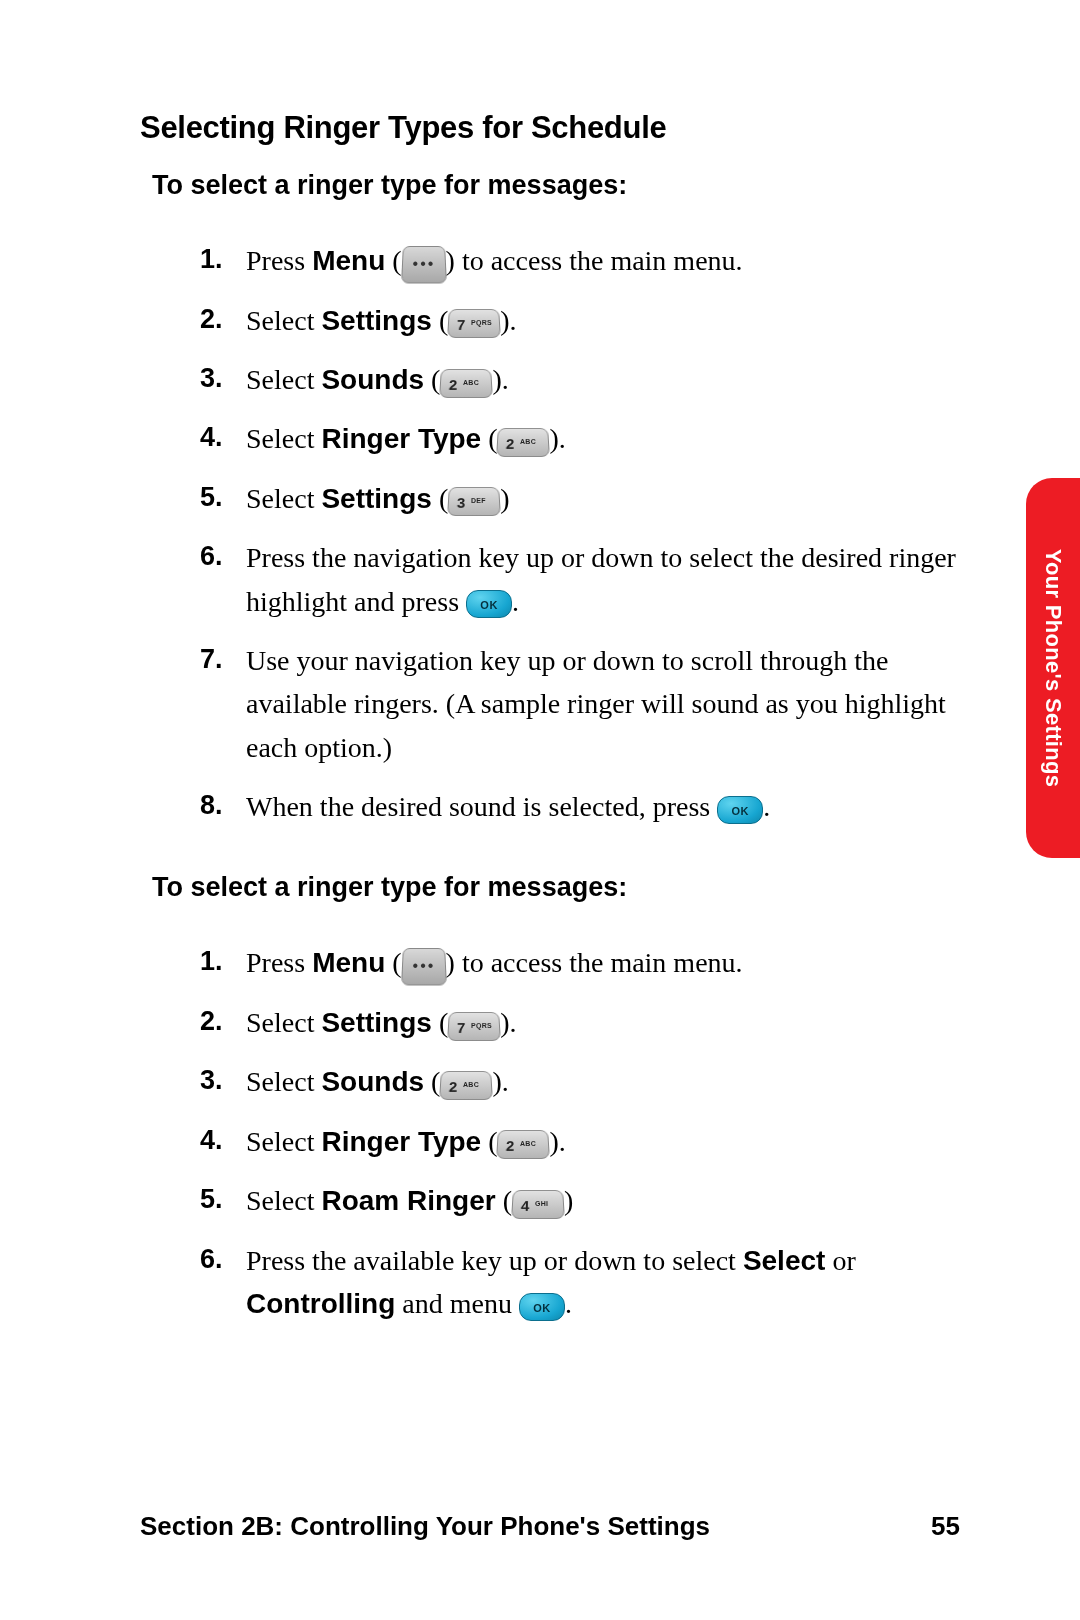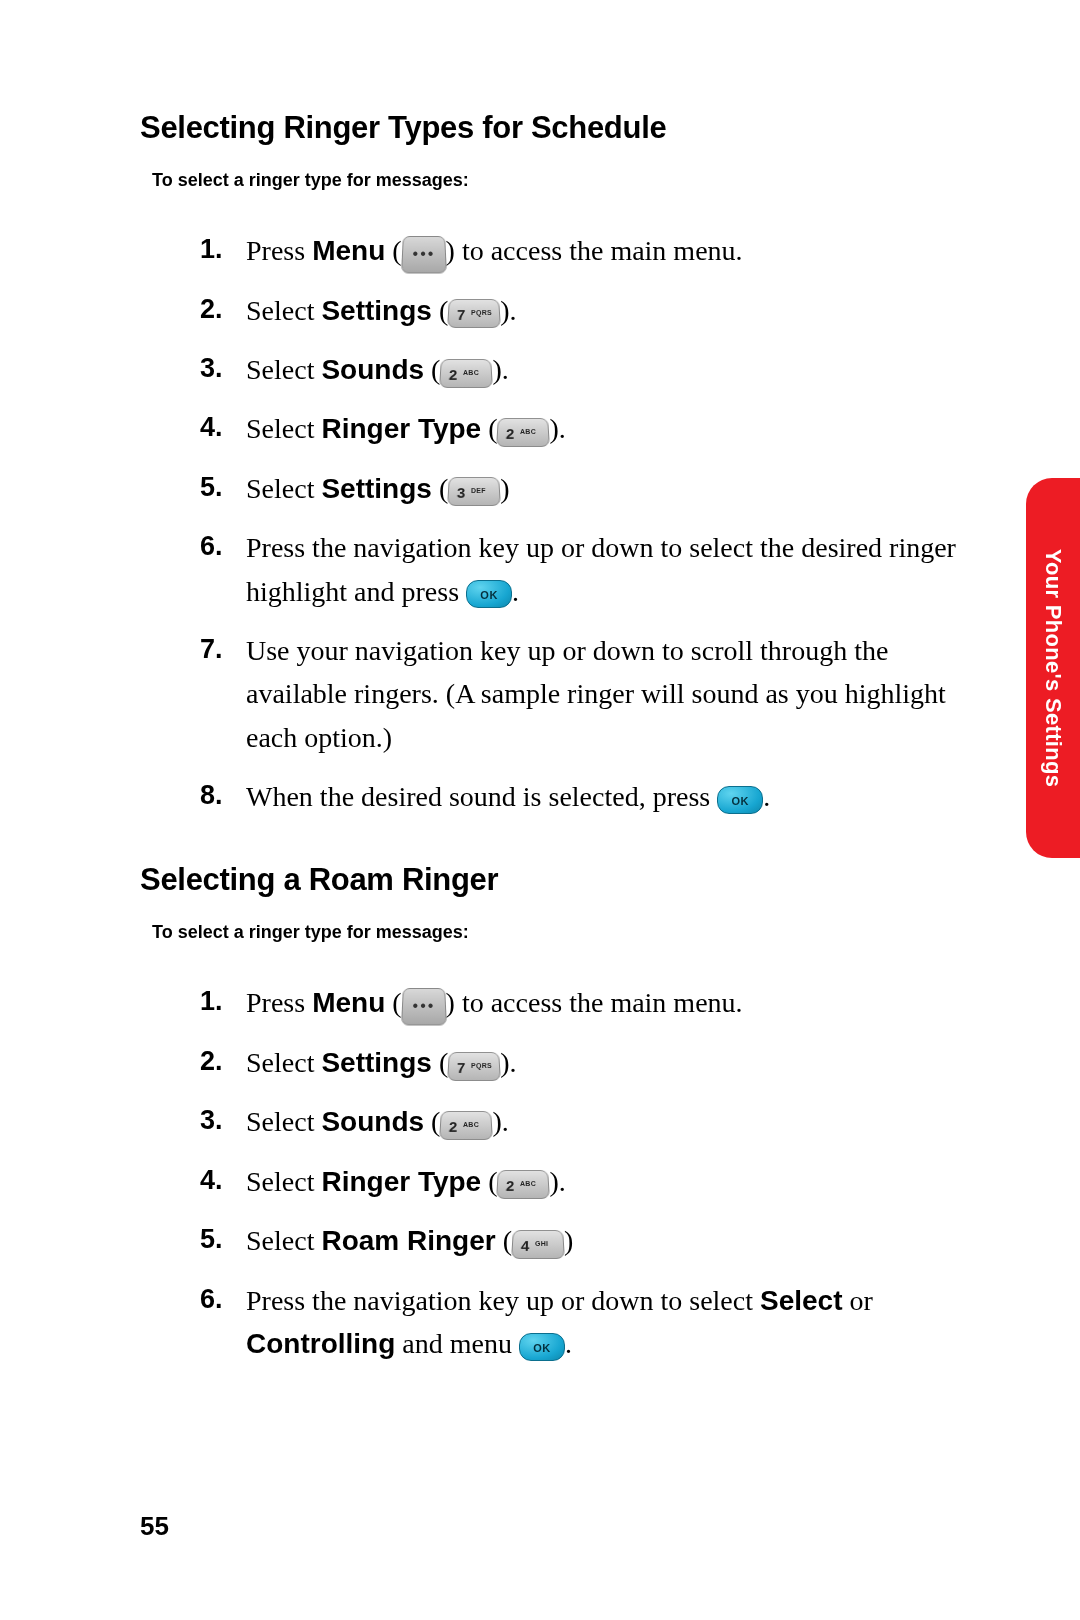--- a/index.html
+++ b/index.html
@@ -21,21 +21,21 @@
   h2.section-heading {
     font-family: Arial, Helvetica, sans-serif;
     font-weight: 700;
     font-size: 31px;
     margin: 0 0 24px 0;
     letter-spacing: -0.3px;
   }
   .sub-instruction {
     font-family: Arial, Helvetica, sans-serif;
     font-weight: 700;
-    font-size: 18px;
+    font-size: 27px;
     margin: 0 0 38px 12px;
   }
   ol.steps {
     list-style: none;
     margin: 0 0 44px 0;
     padding: 0 0 0 60px;
     counter-reset: step;
   }
   ol.steps > li {
     counter-increment: step;
@@ -166,44 +166,44 @@
       <span>Press the navigation key up or down to select the desired ringer highlight and press </span><span class="key key-ok"></span><span>.</span>
     </li>
     <li>
       <span>Use your navigation key up or down to scroll through the available ringers. (A sample ringer will sound as you highlight each option.)</span>
     </li>
     <li>
       <span>When the desired sound is selected, press </span><span class="key key-ok"></span><span>.</span>
     </li>
   </ol>
 
-  <h2 class="section-heading">Selecting a Roam Ringer</h2>
   <div class="sub-instruction">To select a ringer type for messages:</div>
 
   <ol class="steps">
     <li>
       <span>Press </span><span class="bold-sans">Menu</span><span> (</span><span class="key key-menu"></span><span>) to access the main menu.</span>
     </li>
     <li>
       <span>Select </span><span class="bold-sans">Settings</span><span> (</span><span class="key key-num"><span class="big">7</span><span class="small">PQRS</span></span><span>).</span>
     </li>
     <li>
       <span>Select </span><span class="bold-sans">Sounds</span><span> (</span><span class="key key-num"><span class="big">2</span><span class="small">ABC</span></span><span>).</span>
     </li>
     <li>
       <span>Select </span><span class="bold-sans">Ringer Type</span><span> (</span><span class="key key-num"><span class="big">2</span><span class="small">ABC</span></span><span>).</span>
     </li>
     <li>
       <span>Select </span><span class="bold-sans">Roam Ringer</span><span> (</span><span class="key key-num"><span class="big">4</span><span class="small">GHI</span></span><span>)</span>
     </li>
     <li>
-      <span>Press the navigation key up or down to select </span><span class="bold-sans">Select</span><span> or </span><span class="bold-sans">Controlling</span><span> and menu </span><span class="key key-ok"></span><span>.</span>
+      <span>Press the available key up or down to select </span><span class="bold-sans">Select</span><span> or </span><span class="bold-sans">Controlling</span><span> and menu </span><span class="key key-ok"></span><span>.</span>
     </li>
   </ol>
 
   <div class="footer">
+    <span>Section 2B: Controlling Your Phone's Settings</span>
     <span>55</span>
   </div>
 </div>
 
 <div class="side-tab">
   <span class="side-tab-text">Your Phone's Settings</span>
 </div>
 
 </body></html>

